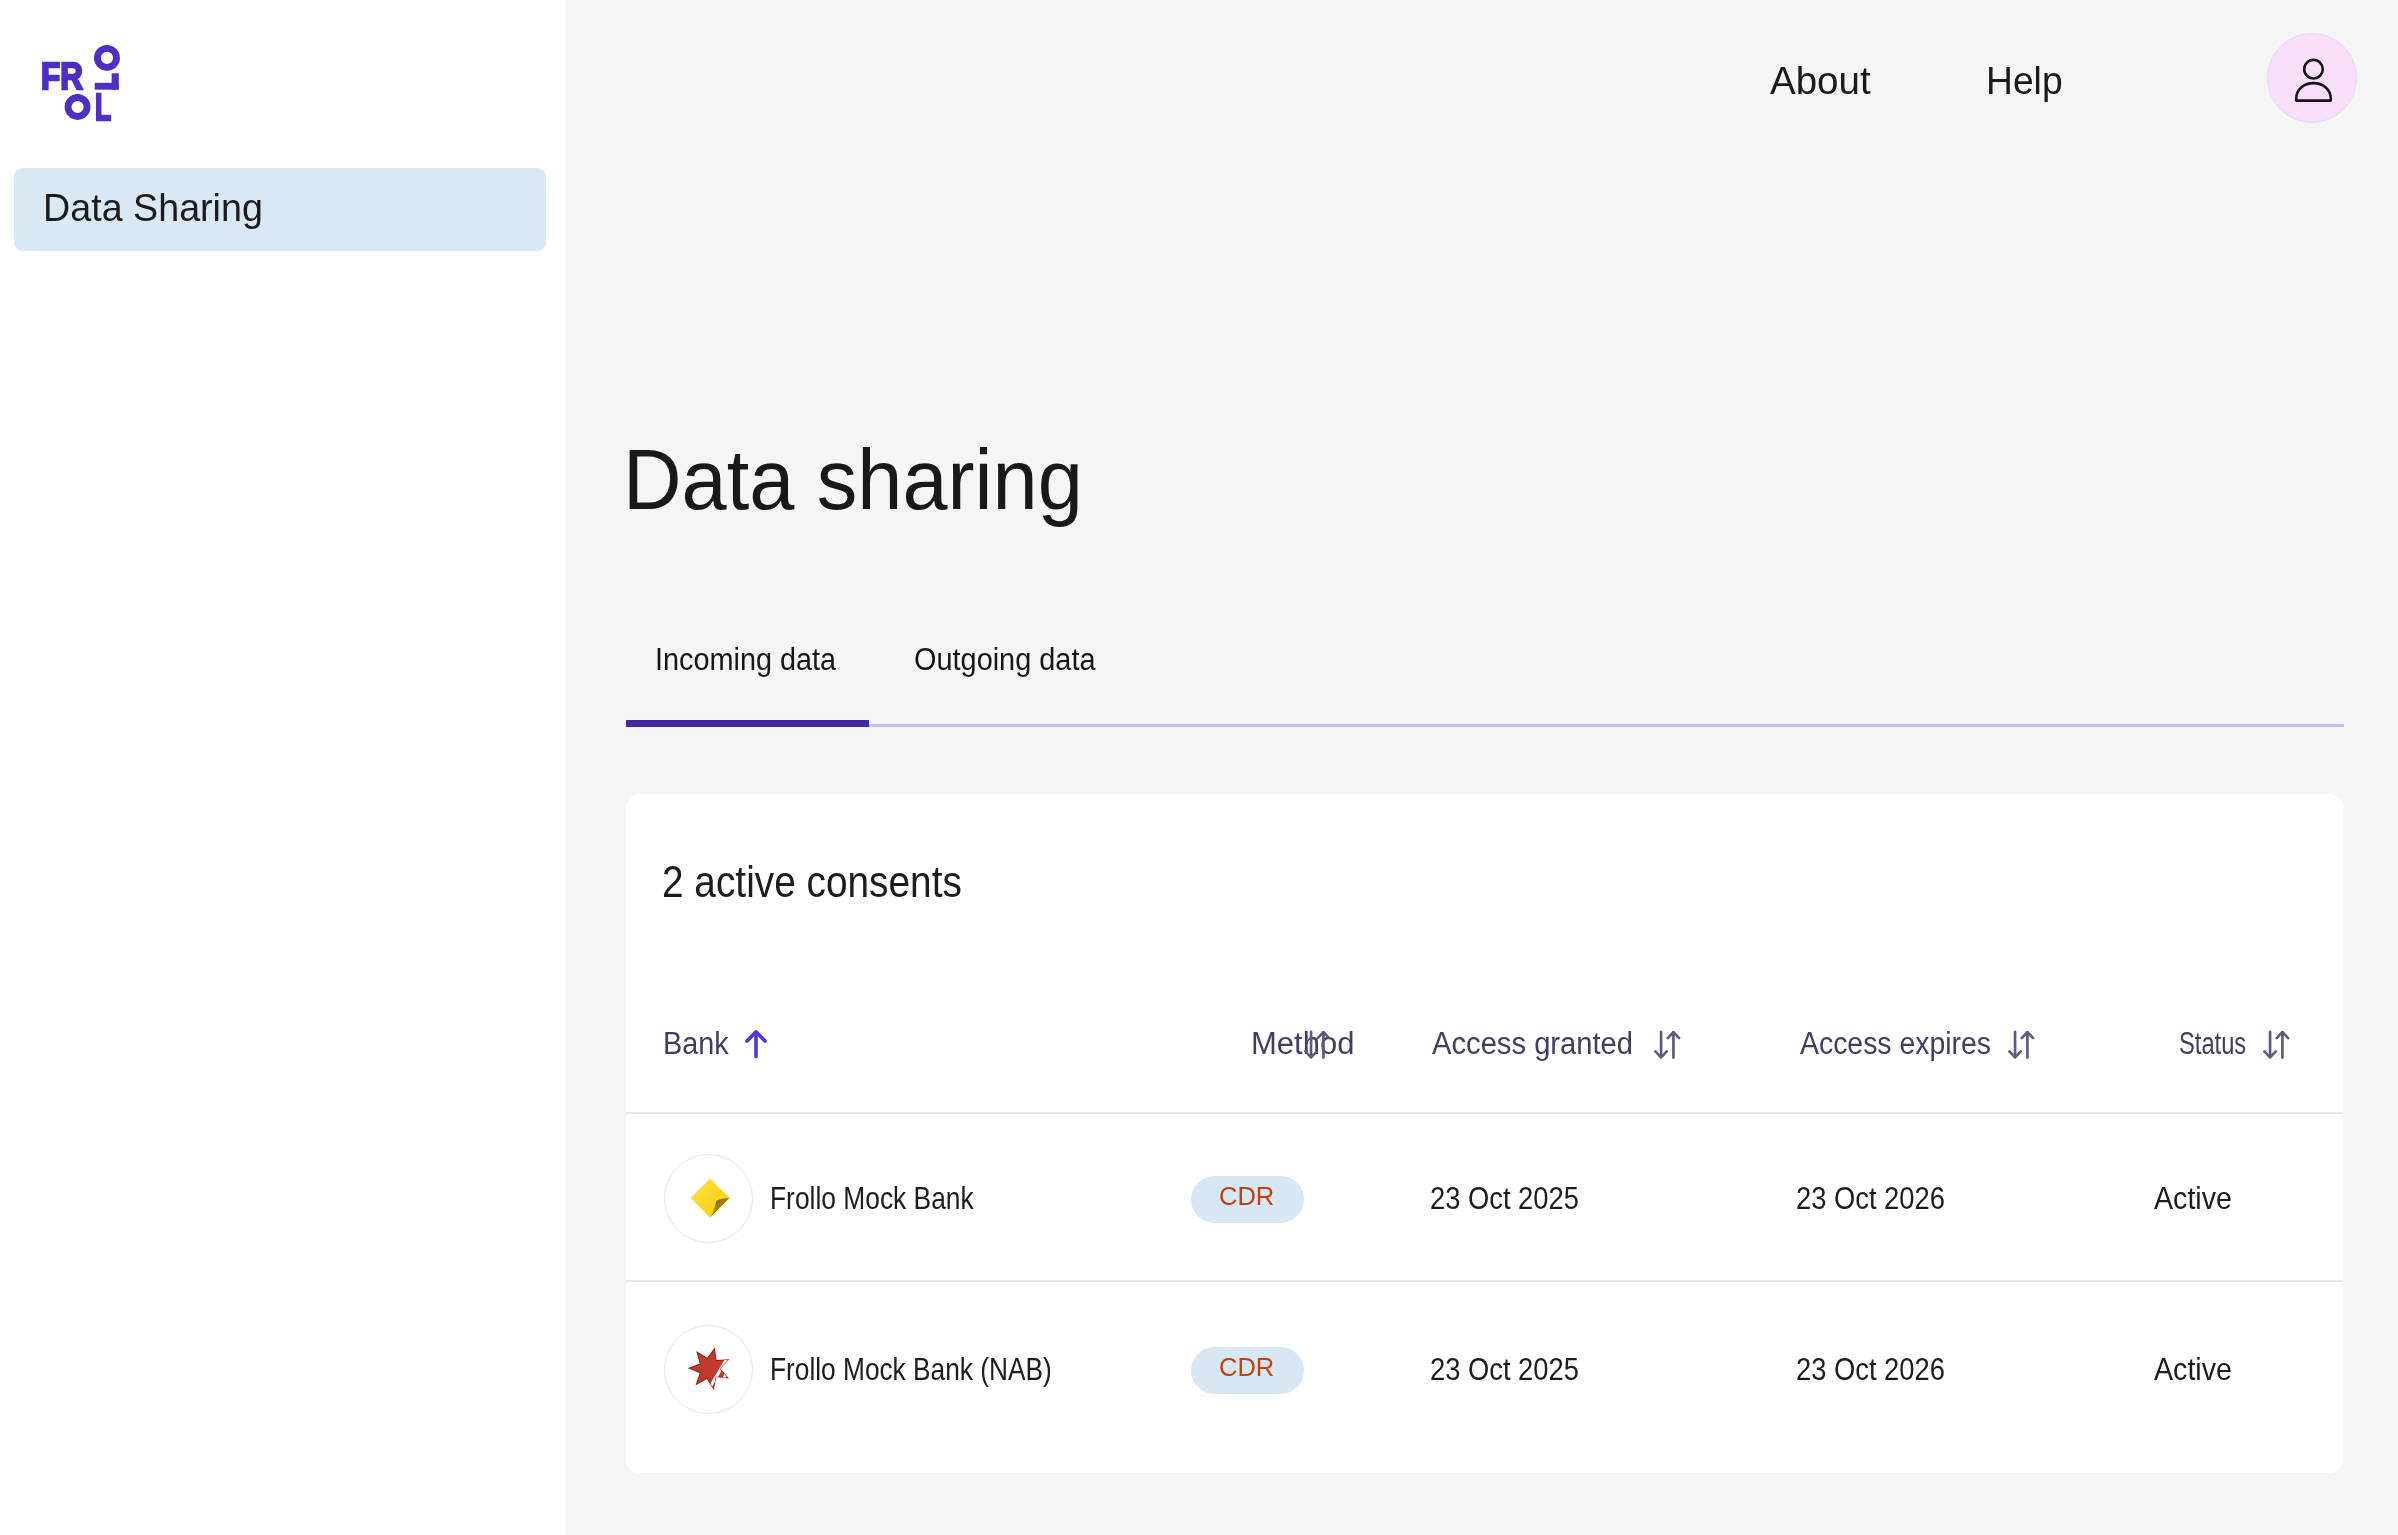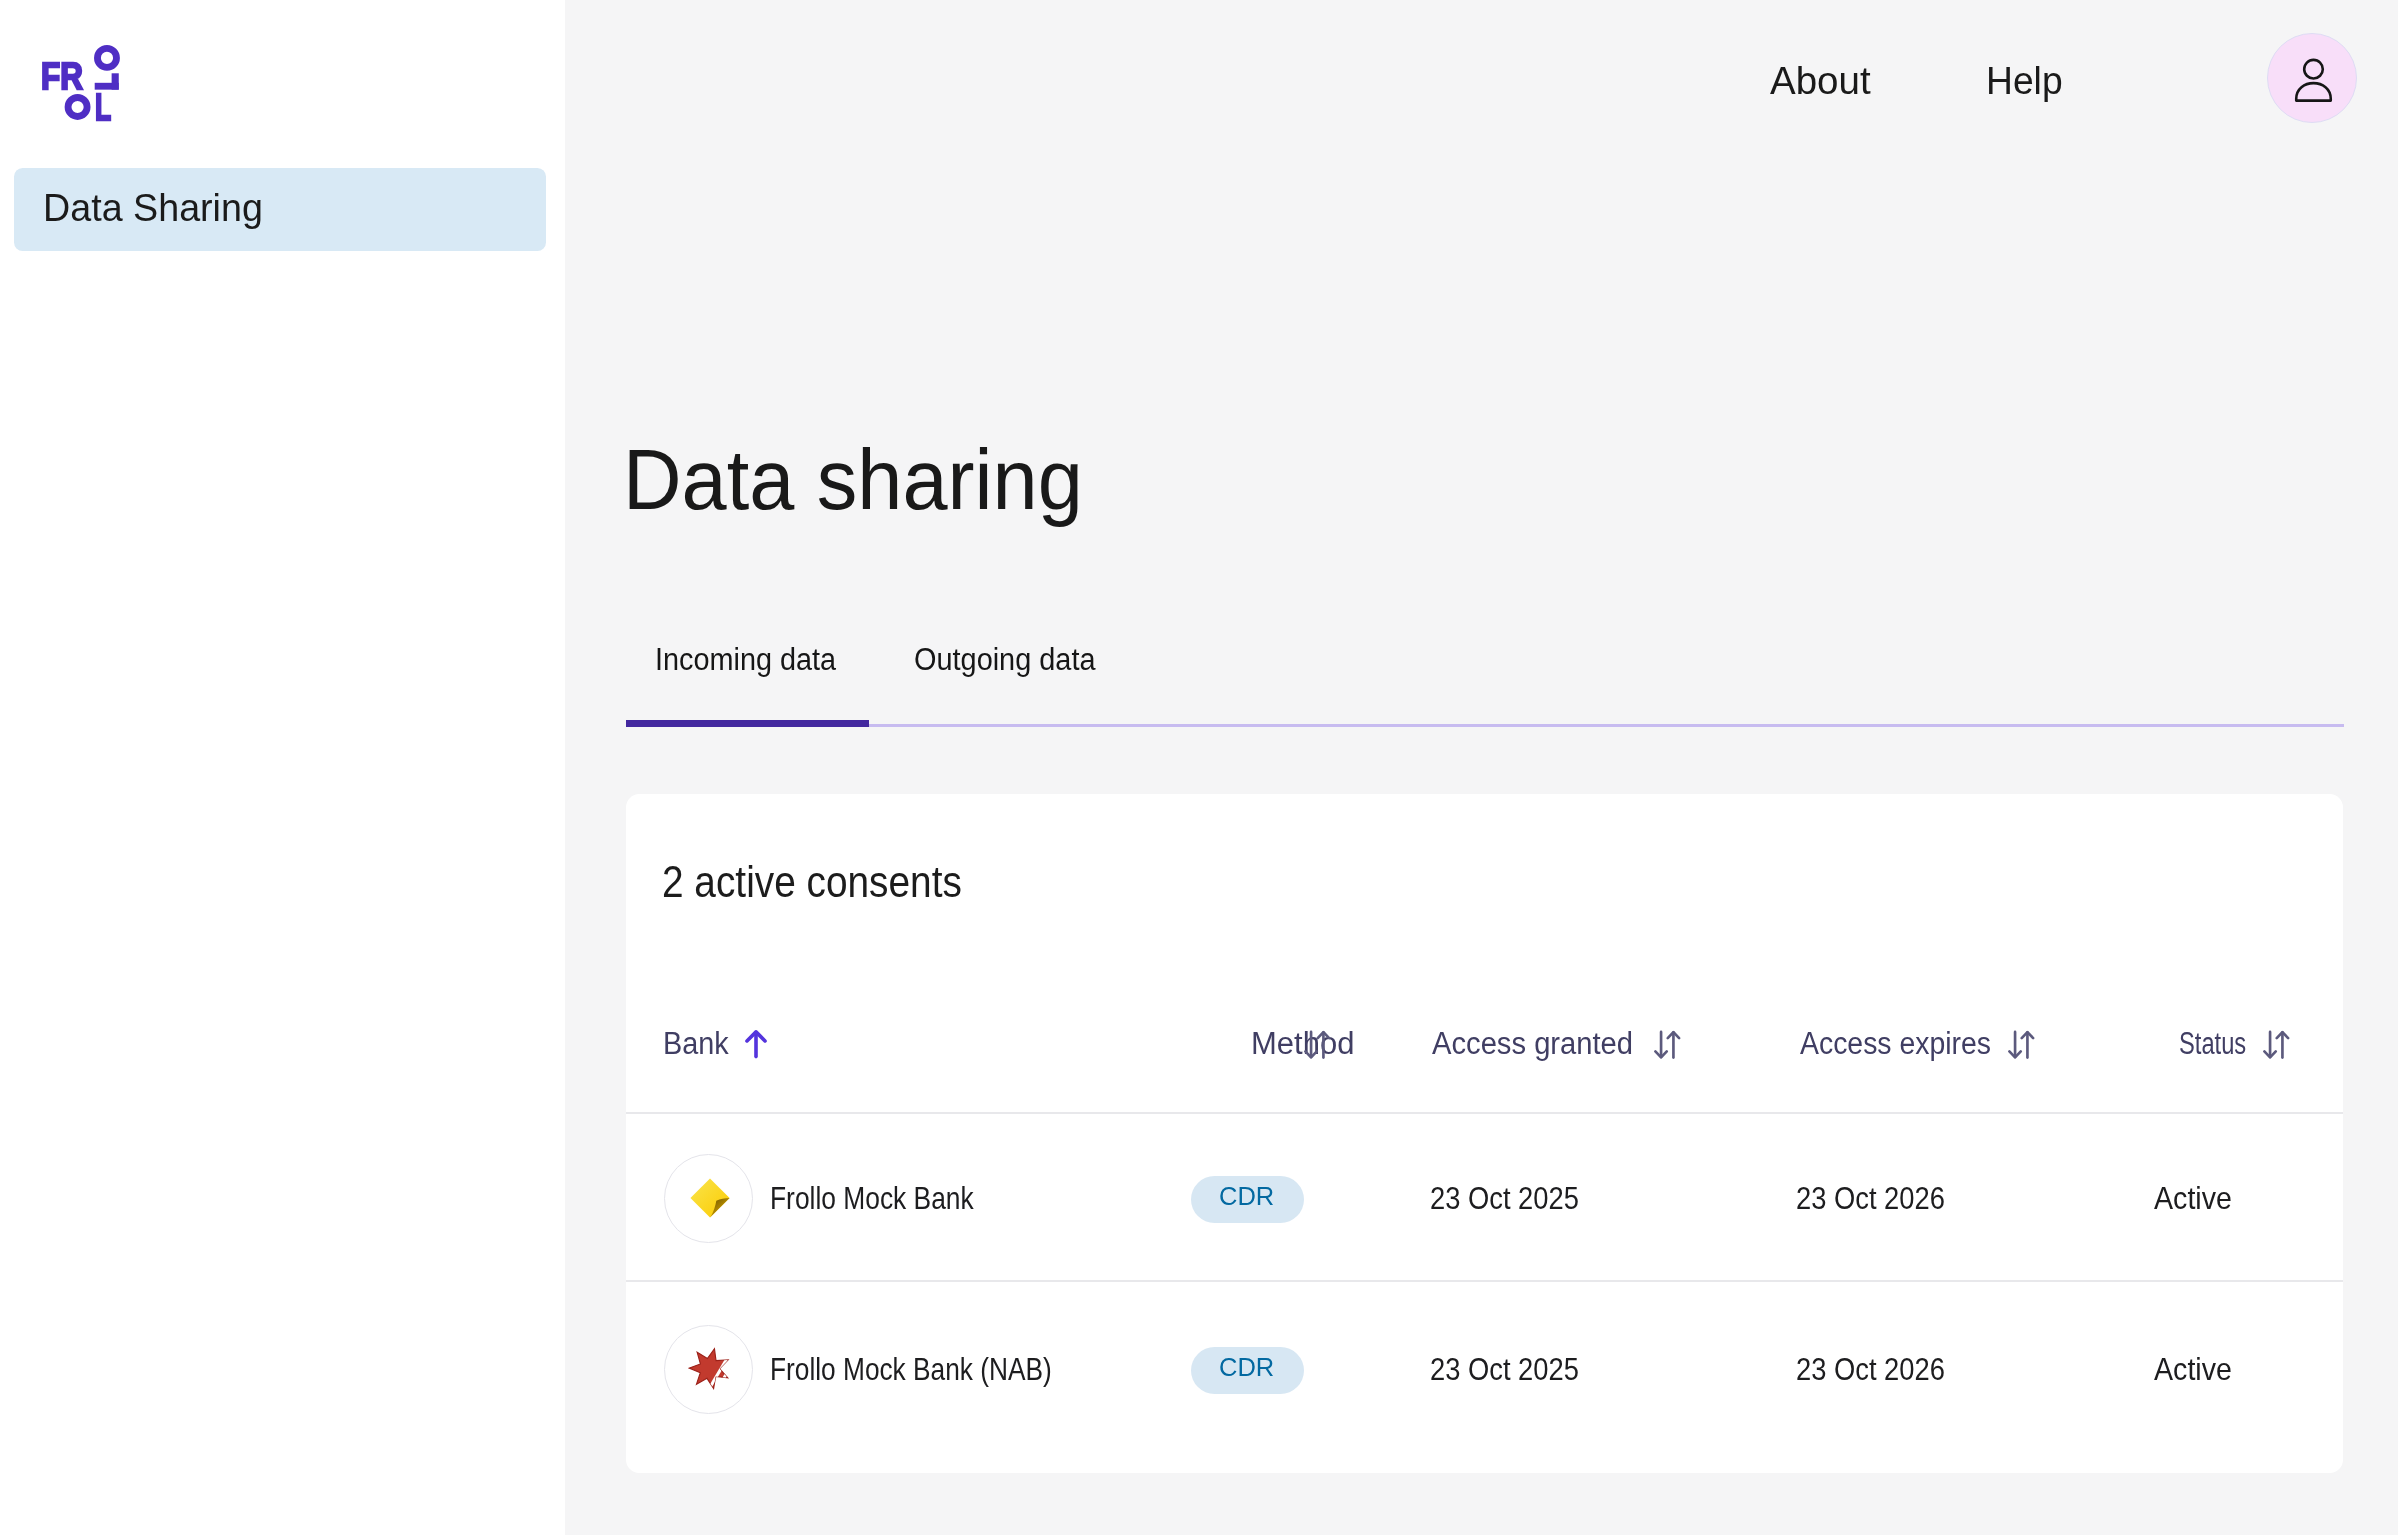--- a/index.html
+++ b/index.html
@@ -24,21 +24,21 @@
   #tab1{left:655px;top:644px;font-size:31px;color:#161616;transform:scaleX(0.93);}
   #tab2{left:914px;top:644px;font-size:31px;color:#161616;transform:scaleX(0.932);}
   
   #card{left:626px;top:794px;width:1717px;height:679px;background:#ffffff;border-radius:13.3px;}
   #consents{left:662px;top:860px;font-size:44px;color:#1c1c1c;transform:scaleX(0.882);}
   .hdr{font-size:31px;color:#403e63;top:1028px;}
   .cell{font-size:32px;color:#1d1d1f;}
   .divider{left:626px;width:1717px;height:1.9px;background:#e8e8eb;}
   .bankcirc{left:664px;width:87px;height:87px;border-radius:50%;background:#fff;border:1.9px solid #e4e4ea;}
   .chip{left:1191px;width:113px;height:47px;border-radius:24px;background:#d7e7f3;}
-  .chiptxt{font-size:25.5px;color:#0369a1;left:1219px;}
+  .chiptxt{font-size:25.5px;color:#c2410c;left:1219px;}
 </style>
 </head>
 <body>
 <div class="abs" id="sidebar"></div>
 <div class="abs" id="navpill"></div>
 <div class="txt" id="navtext">Data Sharing</div>
 
 <svg class="abs" style="left:41px;top:44px;" width="80" height="78" viewBox="0 0 84 82">
   <g fill="#4f2ec4" stroke="none">
     <text x="0" y="47.5" font-family="Liberation Sans" font-weight="bold" font-size="38" textLength="44" lengthAdjust="spacingAndGlyphs" stroke="#4f2ec4" stroke-width="2.4">FR</text>

